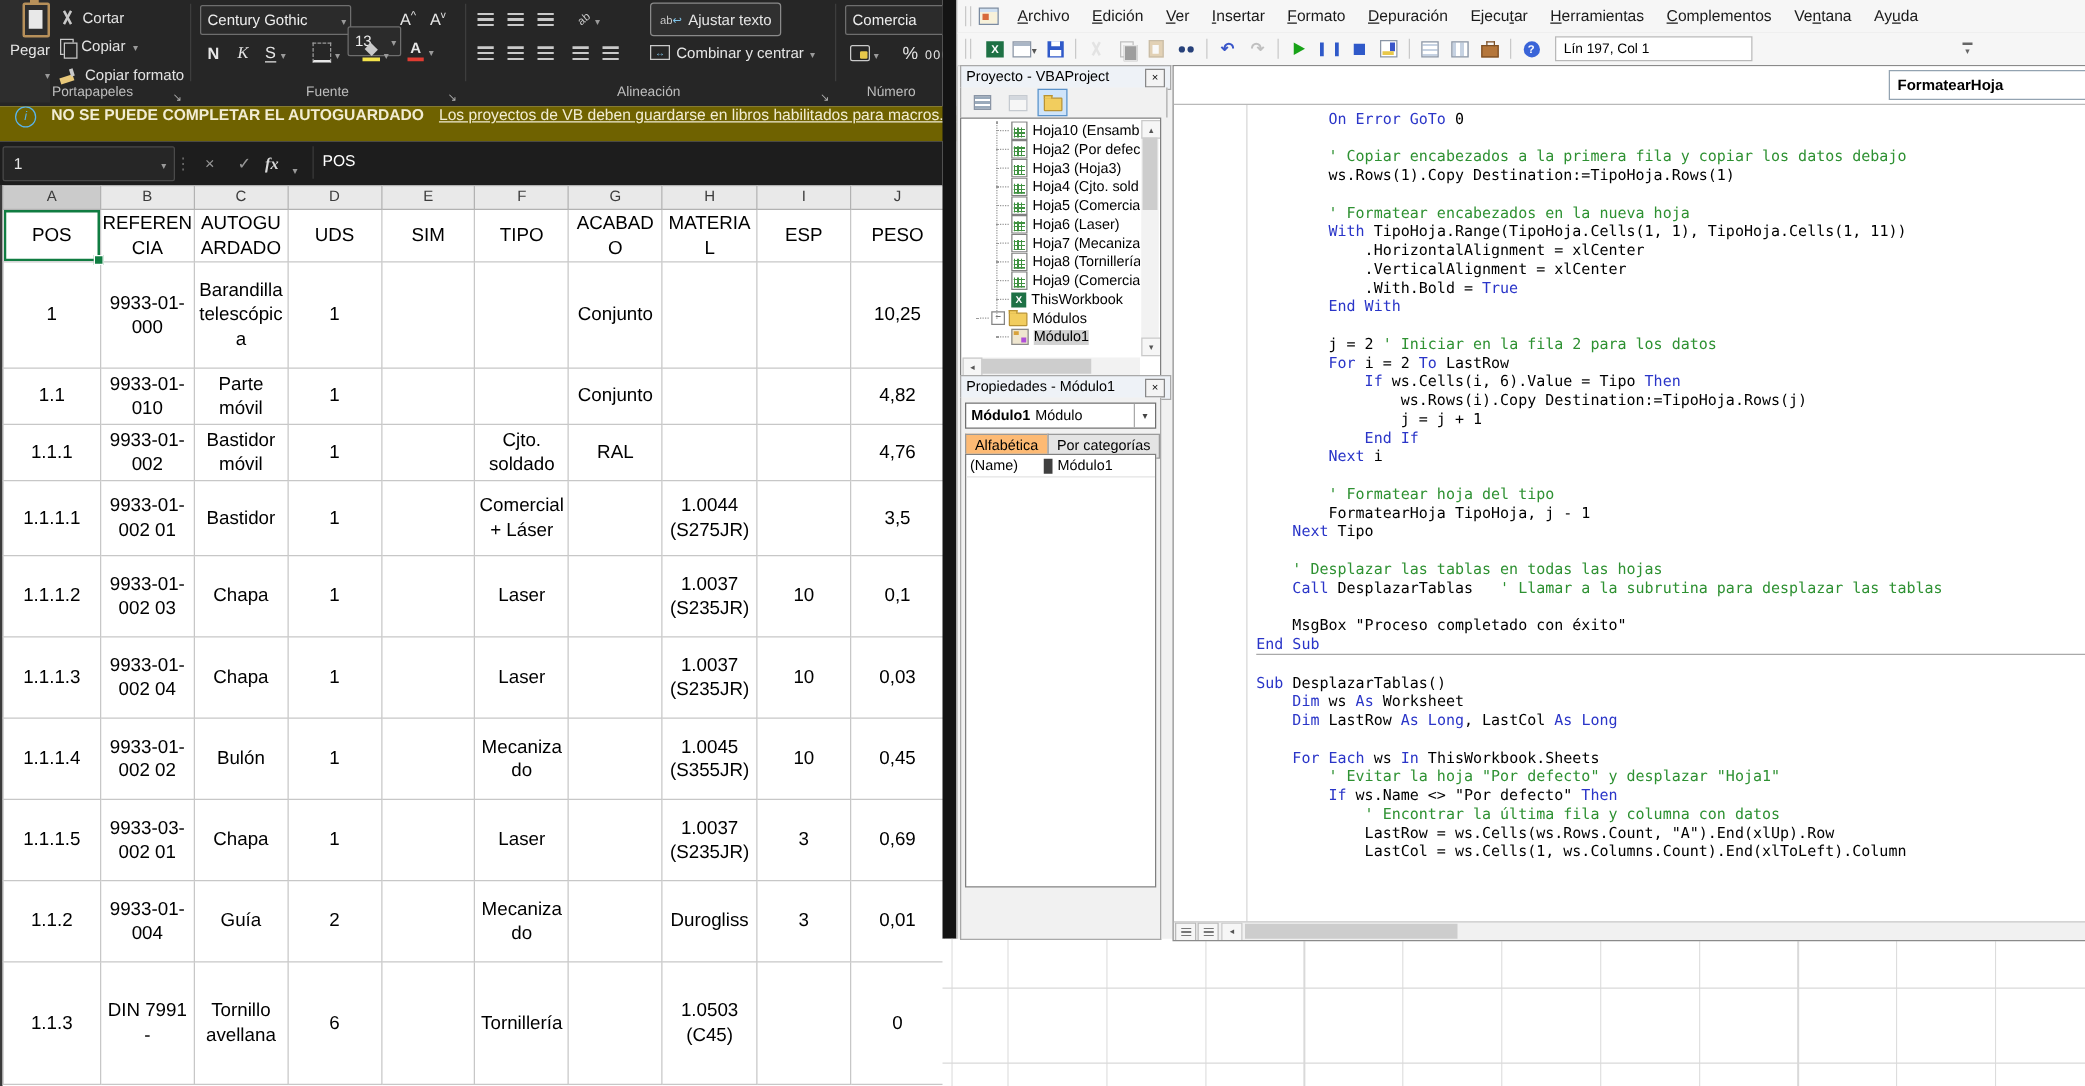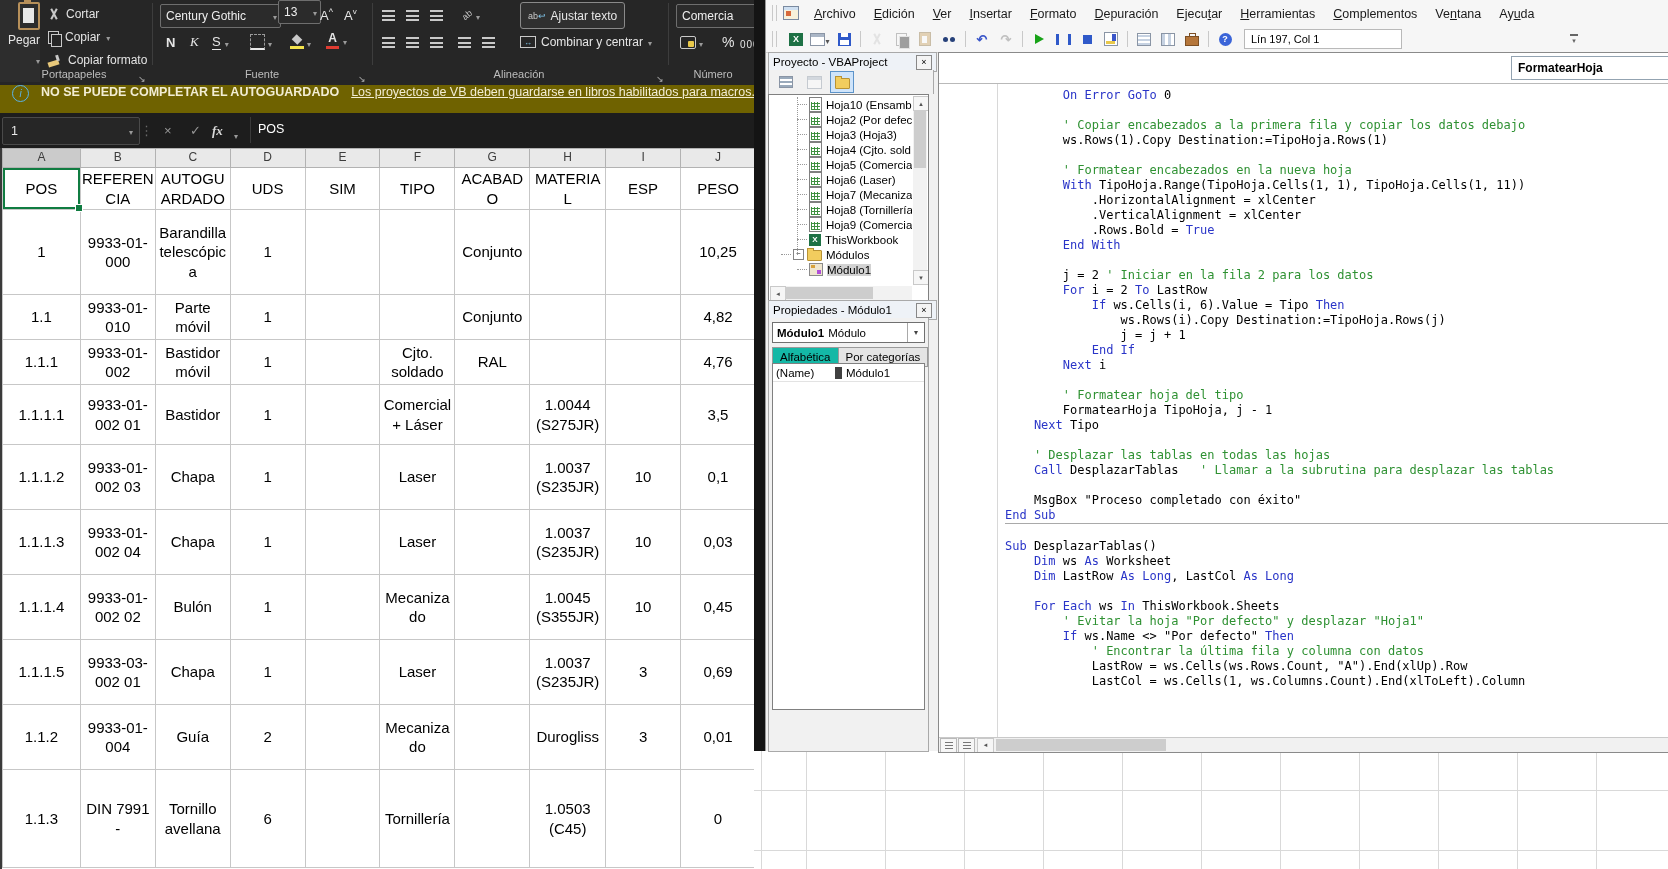--- a/index.html
+++ b/index.html
@@ -167,21 +167,21 @@
   .hsb .th{position:absolute;left:15px;top:1px;width:88px;height:12px;background:#cdcdcd}
   #prophead{top:248px}
   #propbody{position:absolute;left:0;top:266px;width:159px;height:433px;background:#f1f1f1;border:1px solid #a9a9a9;border-top:none}
   #objcombo{margin:4px 3px 0 3px;height:19px;background:#fff;border:1px solid #707070;display:flex;align-items:center;padding-left:4px;font-size:11.5px}
   #objcombo .nm{font-weight:bold}
   #objcombo .tp{margin-left:4px}
   #objcombo .cbtn{margin-left:auto;width:16px;height:100%;border-left:1px solid #a9a9a9;display:flex;align-items:center;justify-content:center}
   #objcombo .cbtn::before{content:"▾";font-size:8px;color:#444}
   #proptabs{display:flex;padding-left:3px;margin-top:4px}
   .tab{padding:0 7px;font-size:11.5px;height:18px;display:flex;align-items:center;border:1px solid #9a9a9a;background:#e4e4e4;margin-right:-1px}
-  .tab.on{background:#14b8a6;border-bottom-color:#fff}
+  .tab.on{background:#fdba74;border-bottom-color:#fff}
   #propgrid{position:absolute;left:3px;top:45px;right:3px;height:345px;background:#fff;border:1px solid #808080}
   .prow{height:17px;display:flex;border-bottom:1px solid #e3e3e3;font-size:11.5px;align-items:center}
   .pn{width:56px;border-right:7px solid #404040;padding:0 3px;flex:none}
   .pv{padding:0 4px}
 
   
   #codewin{position:absolute;left:172px;top:52px;width:731px;height:699px;background:#fff;border:1px solid #8a8a8a;overflow:hidden}
   #ddrow{position:absolute;left:0;top:0;right:0;height:30px;background:#fff;border-bottom:1px solid #b9b9b9}
   .dd{position:absolute;top:3px;height:22px;background:#fff;border:1px solid #93a3b1;display:flex;align-items:center;font-size:12px;padding-left:6px}
   #dd-general{left:7px;width:550px}
@@ -225,21 +225,21 @@
       <span>Copiar formato</span>
     </div>
     <div class="rglabel" style="left:0;width:148px">Portapapeles</div>
     <span class="lnch" style="left:138px"></span>
     <div class="rsep" style="left:152px"></div>
 
     <div class="combo" style="left:160px;top:4px;width:114px">
       <span>Century Gothic</span>
       <span class="cv"></span>
     </div>
-    <div class="combo" style="left:278px;top:0;width:36px">
+    <div class="combo" style="left:278px;top:21px;width:36px">
       <span>13</span>
       <span class="cv"></span>
     </div>
     <div class="ritem" style="left:320px;top:4px">
         <span class="ic-af"></span>
       </div>
     <div class="ritem" style="left:344px;top:4px">
         <span class="ic-af sm"></span>
       </div>
     <div class="ritem bld" style="left:166px;top:31px">N</div>
@@ -944,21 +944,21 @@
         <div id="code-lines">
             <div class="cl"><span class="k">        On Error GoTo</span><span class="n"> 0</span></div>
             <div class="cl">&nbsp;</div>
             <div class="cl"><span class="c">        ' Copiar encabezados a la primera fila y copiar los datos debajo</span></div>
             <div class="cl"><span class="n">        ws.Rows(1).Copy Destination:=TipoHoja.Rows(1)</span></div>
             <div class="cl">&nbsp;</div>
             <div class="cl"><span class="c">        ' Formatear encabezados en la nueva hoja</span></div>
             <div class="cl"><span class="k">        With</span><span class="n"> TipoHoja.Range(TipoHoja.Cells(1, 1), TipoHoja.Cells(1, 11))</span></div>
             <div class="cl"><span class="n">            .HorizontalAlignment = xlCenter</span></div>
             <div class="cl"><span class="n">            .VerticalAlignment = xlCenter</span></div>
-            <div class="cl"><span class="n">            .Rows.Bold = </span><span class="k">True</span></div>
+            <div class="cl"><span class="n">            .With.Bold = </span><span class="k">True</span></div>
             <div class="cl"><span class="k">        End With</span></div>
             <div class="cl">&nbsp;</div>
             <div class="cl"><span class="n">        j = 2 </span><span class="c">' Iniciar en la fila 2 para los datos</span></div>
             <div class="cl"><span class="k">        For</span><span class="n"> i = 2 </span><span class="k">To</span><span class="n"> LastRow</span></div>
             <div class="cl"><span class="k">            If</span><span class="n"> ws.Cells(i, 6).Value = Tipo </span><span class="k">Then</span></div>
             <div class="cl"><span class="n">                ws.Rows(i).Copy Destination:=TipoHoja.Rows(j)</span></div>
             <div class="cl"><span class="n">                j = j + 1</span></div>
             <div class="cl"><span class="k">            End If</span></div>
             <div class="cl"><span class="k">        Next</span><span class="n"> i</span></div>
             <div class="cl">&nbsp;</div>

